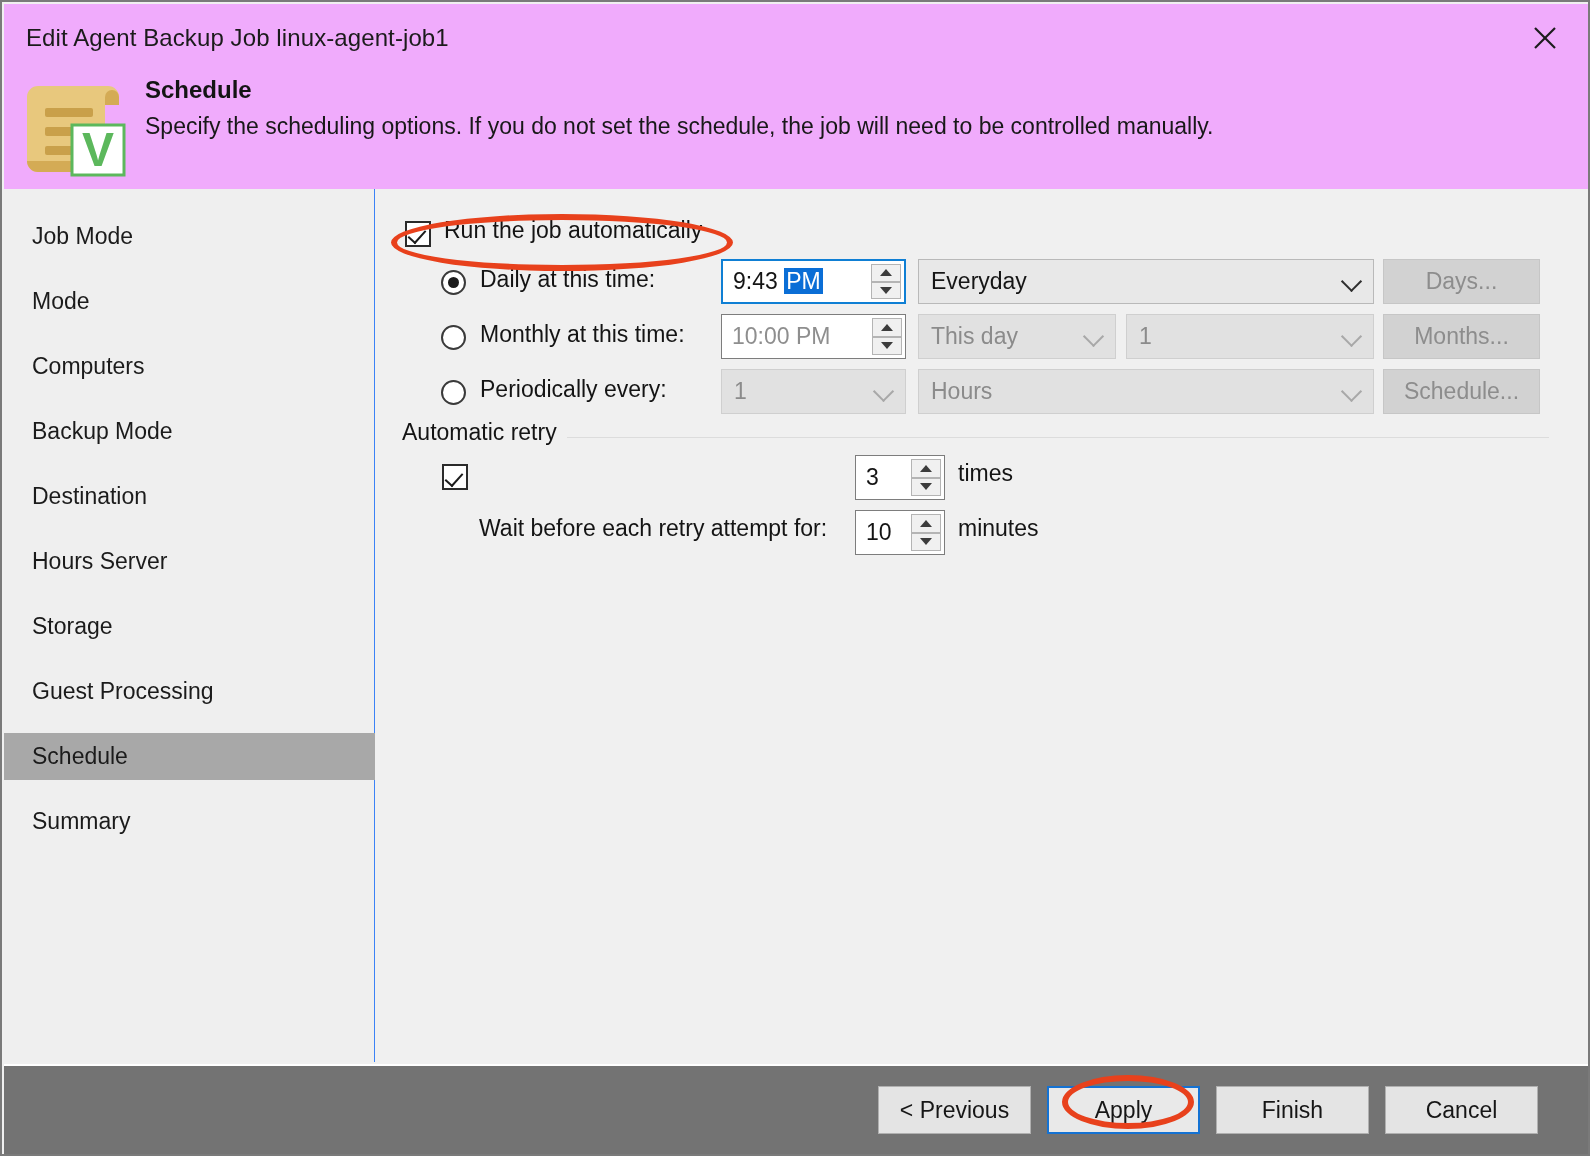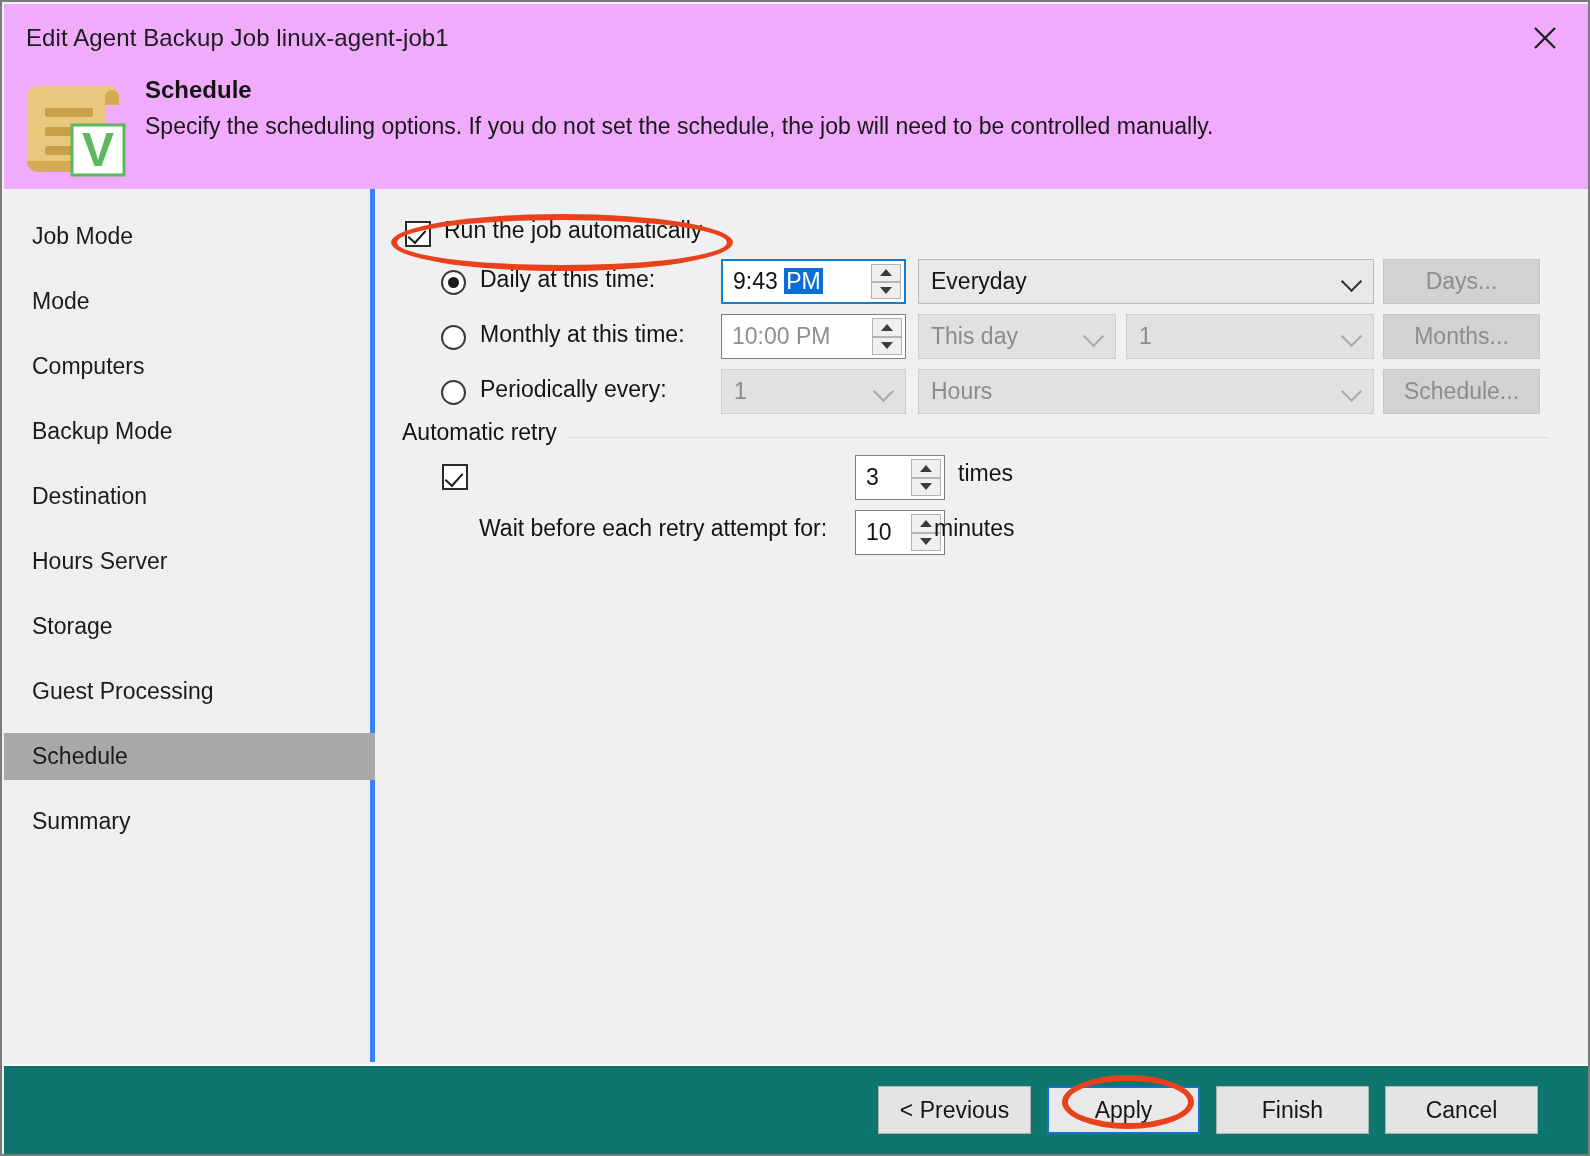--- a/index.html
+++ b/index.html
@@ -70,21 +70,21 @@
     position: absolute;
     left: 2px; top: 187px;
     width: 1584px; height: 873px;
     background: #f0f0f0;
   }
   .sidebar {
     position: absolute;
     left: 0; top: 0;
     width: 371px; height: 873px;
     background: #efefef;
-    border-right: 5px solid #3b82f6;
+    border-right: 1px solid #3b82f6;
     box-sizing: border-box;
   }
   .side-item {
     position: absolute;
     left: 0; width: 371px; height: 47px;
     display: flex; align-items: center;
     font-size: 23px;
     color: #1b1b1b;
     padding-left: 28px;
     box-sizing: border-box;
@@ -232,21 +232,21 @@
     position: absolute;
     height: 1px;
     background: #dcdcdc;
   }
 
   
   .footer {
     position: absolute;
     left: 2px; top: 1062px;
     width: 1584px; height: 90px;
-    background: #0f766e;
+    background: #737373;
     border-top: 2px solid #ffffff;
     box-sizing: border-box;
   }
   .fbtn {
     position: absolute;
     top: 20px;
     height: 48px;
     background: #e4e4e4;
     border: 1px solid #b0b0b0;
     box-sizing: border-box;
@@ -435,21 +435,21 @@
         <span class="val">10</span>
         <div class="spin">
           <div>
               <span class="ar up"></span>
             </div>
           <div>
               <span class="ar dn"></span>
             </div>
         </div>
       </div>
-      <div class="lbl" style="left:558px; top:326px;">minutes</div>
+      <div class="lbl" style="left:582px; top:326px;">minutes</div>
 
     </div>
   </div>
 
   <div class="footer">
     <div class="fbtn" style="left:874px;  width:153px;">
         <span>&lt; Previous</span>
       </div>
     <div class="fbtn focus" style="left:1043px; width:153px;">
         <span>Apply</span>

